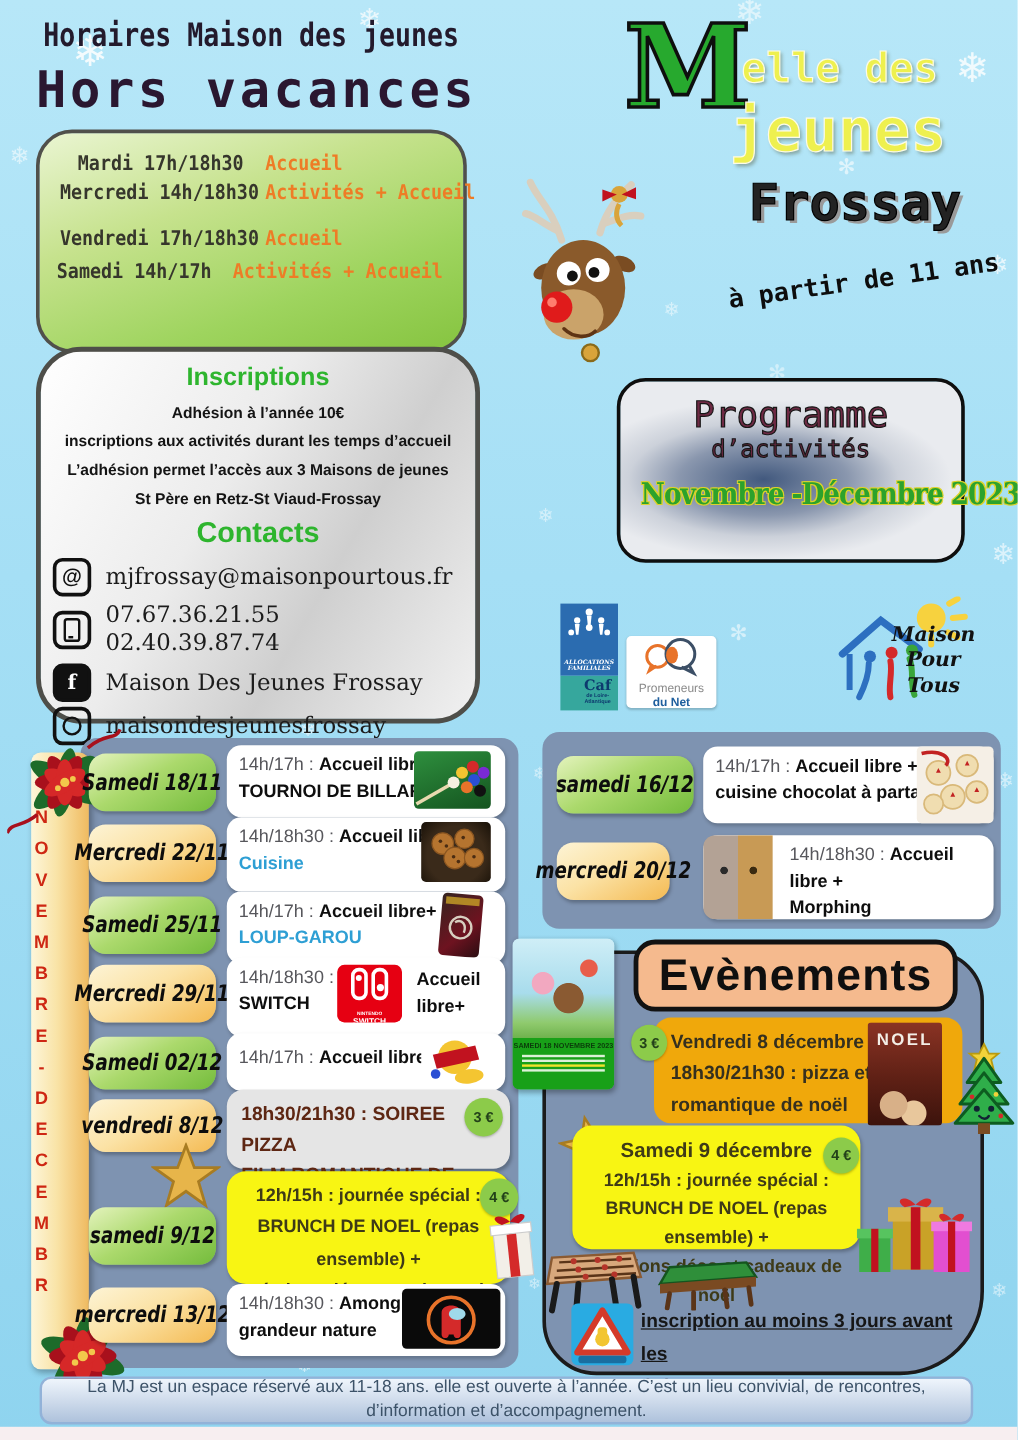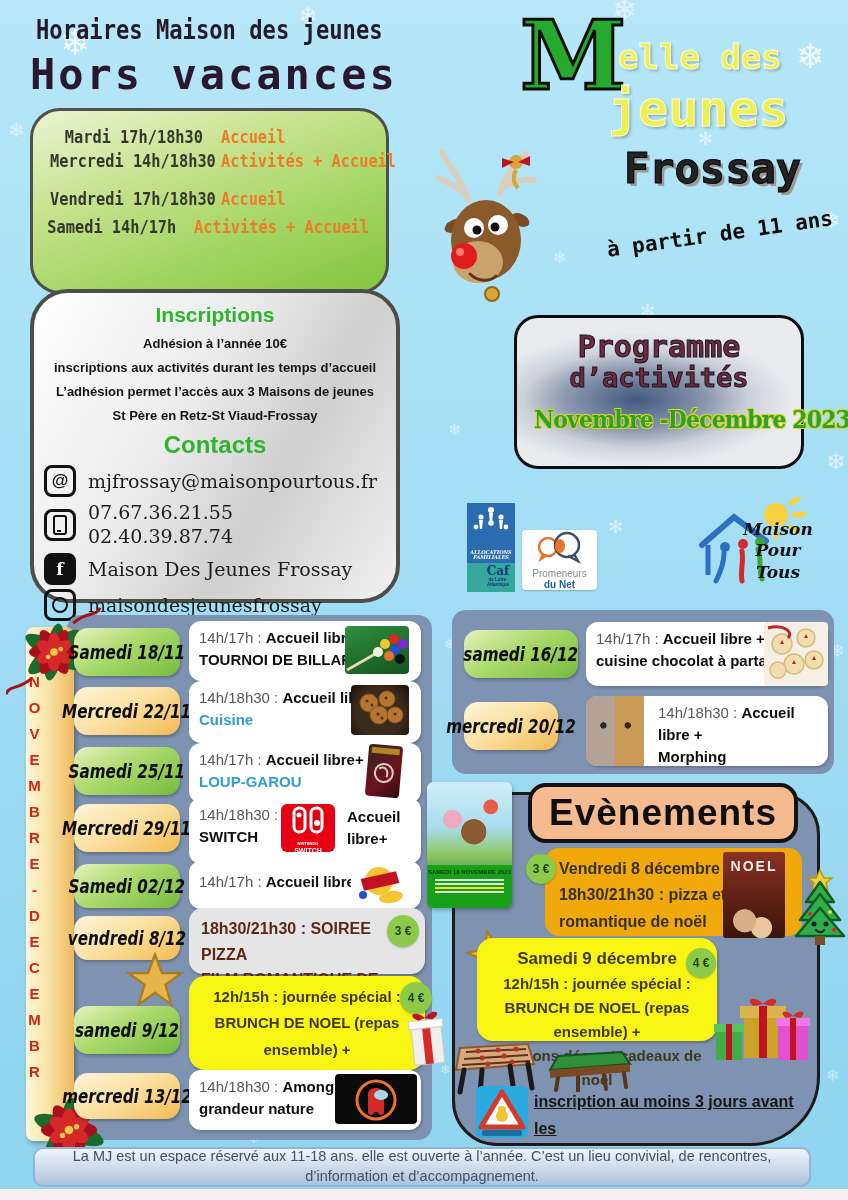--- a/index.html
+++ b/index.html
@@ -37,21 +37,21 @@
       color:#27a92e;-webkit-text-stroke:3px #0e0e0e;}
   .yel{font-family:"DejaVu Sans Mono",monospace;font-weight:bold;color:#eef04f;
       -webkit-text-stroke:1px #fbfbe8;text-shadow:2px 2px 3px rgba(60,60,20,.35);white-space:nowrap;line-height:1;}
   .frossay{left:624px;top:144px;font-family:"DejaVu Sans Mono",monospace;font-weight:bold;font-size:42px;
       color:#232323;-webkit-text-stroke:1px #000;text-shadow:3px 3px 0 #9a9a9a;white-space:nowrap;}
   .age{left:606px;top:222px;font-family:"DejaVu Sans Mono",monospace;font-weight:bold;font-size:21px;
       color:#0d0d0d;transform:rotate(-8deg);white-space:nowrap;}
   .progbox{left:514px;top:315px;width:284px;height:148px;border:3px solid #0e0e0e;border-radius:24px;
       background:radial-gradient(ellipse 55% 45% at 42% 55%,#42597e 0%,#8a97ae 45%,#ccd1da 72%,#e9ebef 100%);
       text-align:center;}
-  .p1{font-family:"DejaVu Sans Mono",monospace;font-weight:bold;font-size:30px;color:#6e2a44;
+  .p1{font-family:"DejaVu Sans Mono",monospace;font-weight:normal;font-size:30px;color:#6e2a44;
       -webkit-text-stroke:1px #161616;line-height:1.1;}
   .p3{font-family:"DejaVu Serif",serif;font-weight:bold;font-size:25px;color:#2ca22c;white-space:nowrap;
       transform:scaleX(.88);letter-spacing:-1px;
       text-shadow:-1px -1px 0 #ddd22b,1px -1px 0 #ddd22b,-1px 1px 0 #ddd22b,1px 1px 0 #ddd22b;}
   
   .caf{left:467px;top:503px;width:48px;height:89px;text-align:center;}
   .cafTop{height:60px;background:#2b6cb0;color:#fff;position:relative;}
   .cafTxt{position:absolute;bottom:2px;width:100%;font-style:italic;font-family:"DejaVu Serif",serif;
       font-size:5px;font-weight:bold;line-height:1.15;}
   .cafBot{height:29px;background:#36a79d;color:#0d3a6e;padding-left:14px;}
@@ -226,21 +226,21 @@
   <circle cx="47" cy="96" r="4.5" fill="#111"></circle>
     <circle cx="65" cy="93" r="4.5" fill="#111"></circle>
   <circle cx="34" cy="122" r="13" fill="#e01b1b"></circle>
     <circle cx="30" cy="118" r="4" fill="#ff7d6e"></circle>
   <path d="M40 140 C48 148 60 148 66 142" stroke="#5e3414" stroke-width="3" fill="none" stroke-linecap="round"></path>
   <circle cx="62" cy="160" r="7" fill="#d9a43a" stroke="#8a6a1a" stroke-width="2"></circle>
 </svg>
 
 <div class="abs progbox">
   <div class="p1" style="margin-top:12px">Programme</div>
-  <div class="p1" style="font-size:27px">d’activités</div>
+  <div class="p1" style="font-size:20px">d’activités</div>
   <div class="p3" style="margin-top:12px">Novembre -Décembre 2023</div>
 </div>
 
 <div class="abs caf">
   <div class="cafTop">
     <svg width="48" height="38" viewBox="0 0 48 38">
       <g fill="#fff">
         <circle cx="24" cy="7" r="3"></circle>
           <circle cx="14" cy="14" r="2.6"></circle>
           <circle cx="34" cy="14" r="2.6"></circle>

